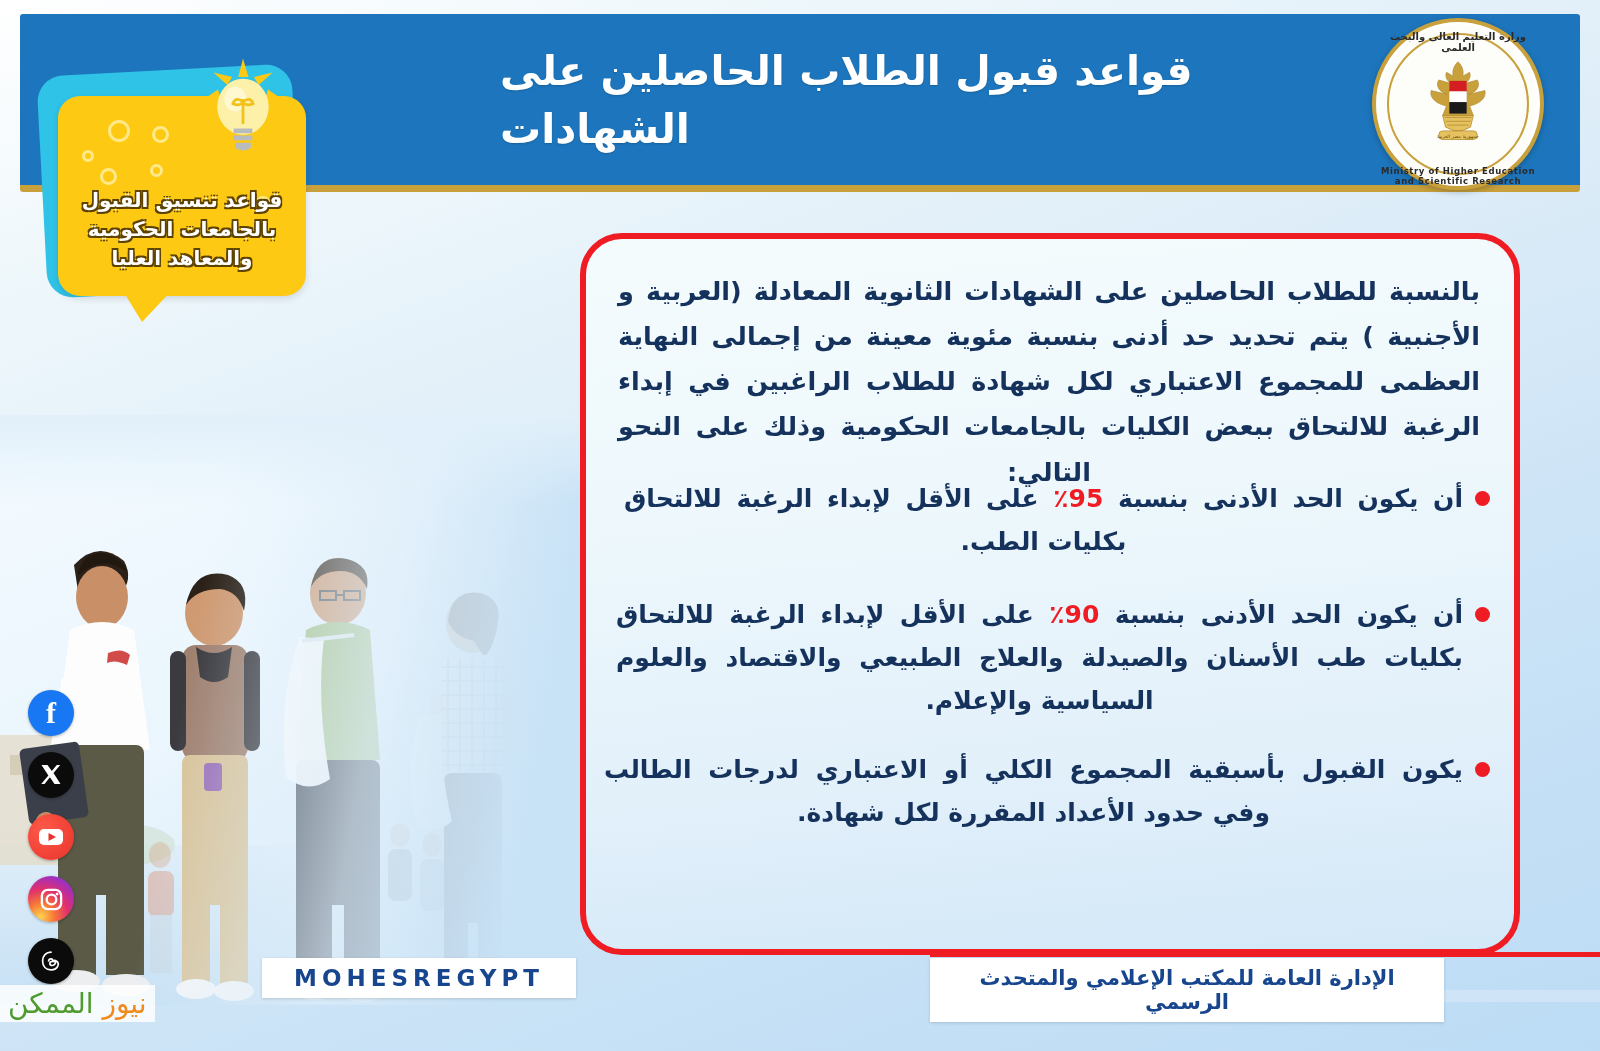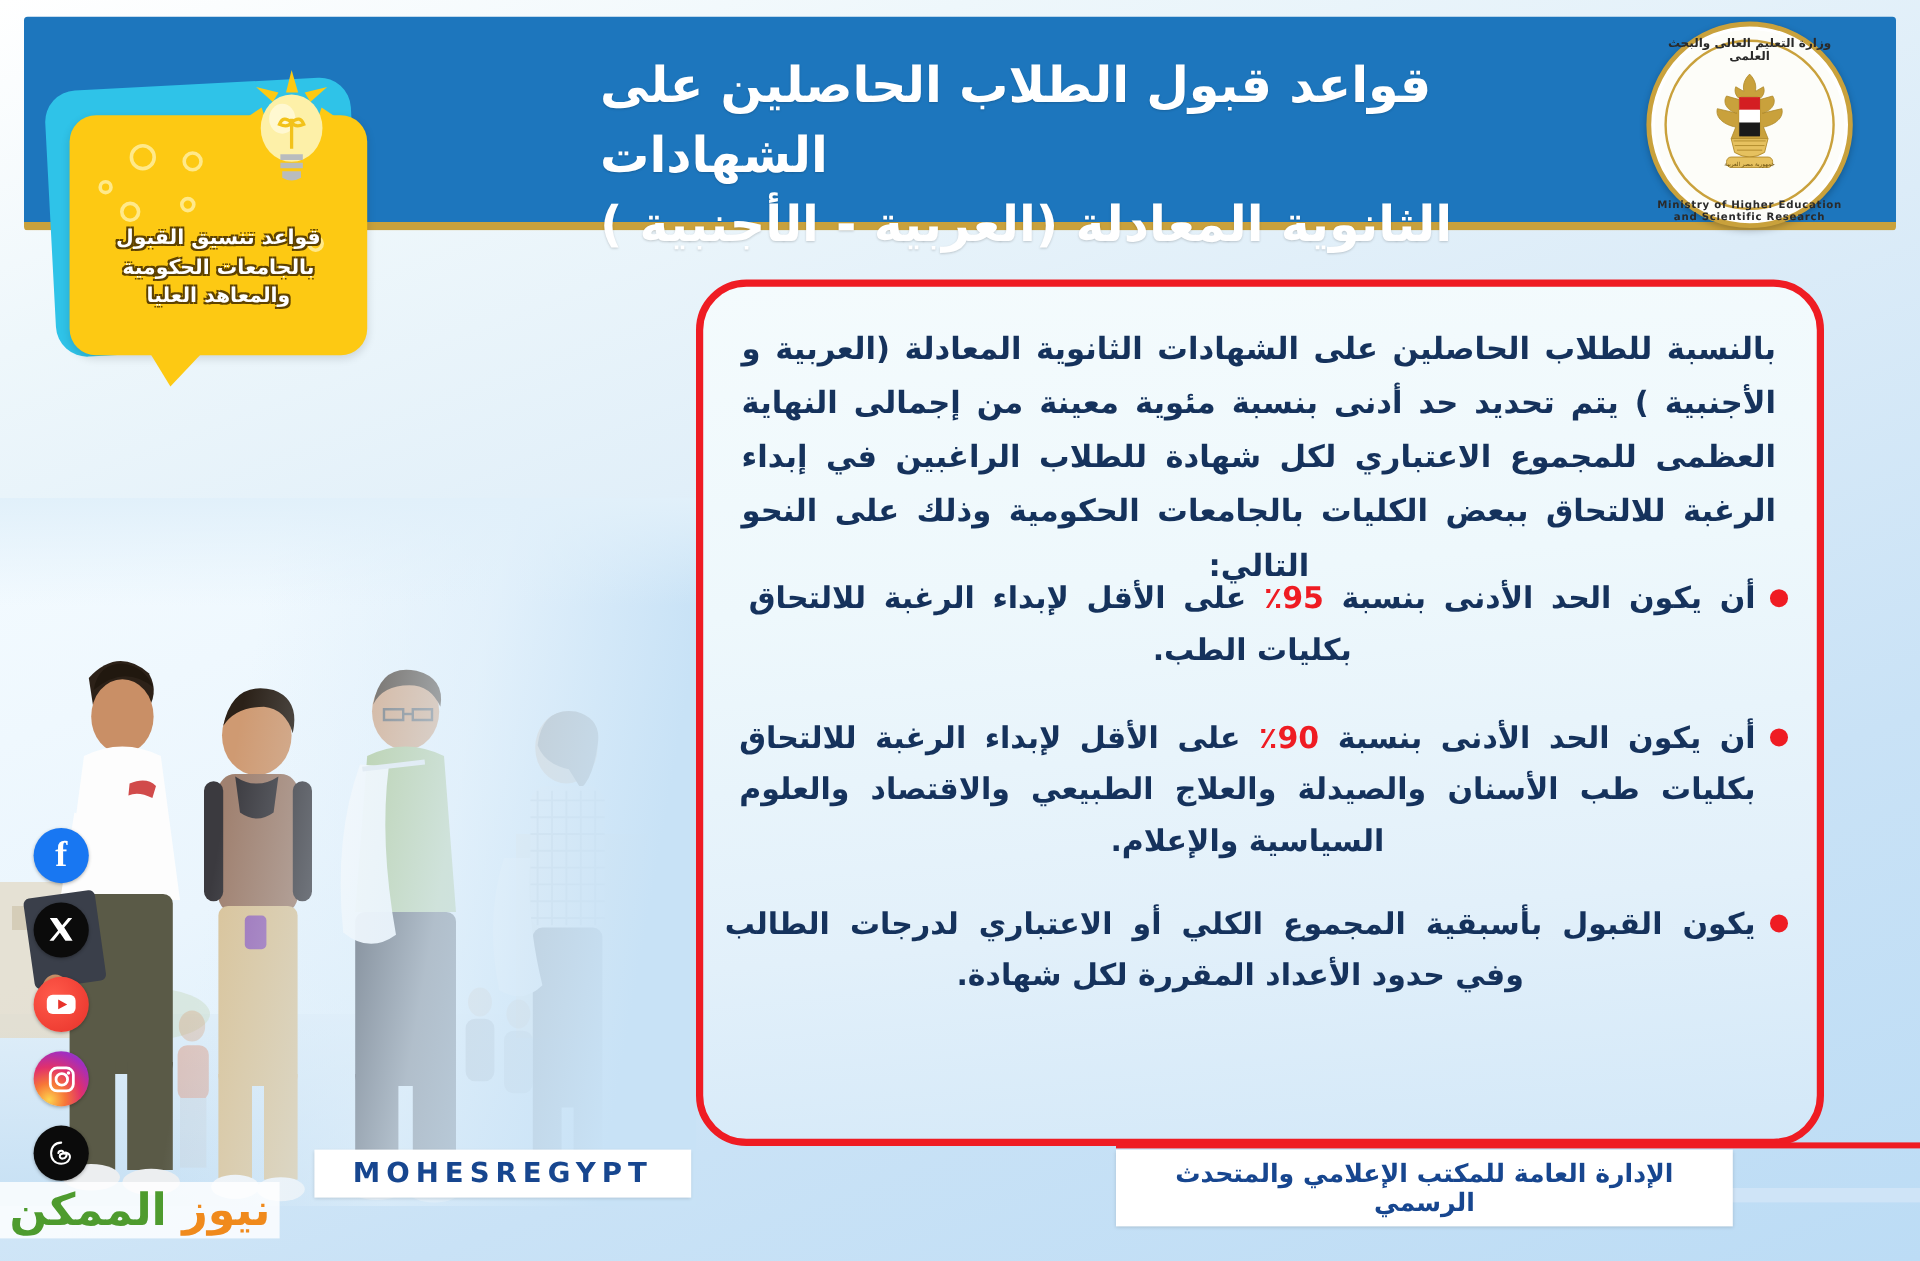--- a/index.html
+++ b/index.html
@@ -84,21 +84,21 @@
   .b3 { left: 58px; top: 132px; width: 12px; height: 12px; }
   .b4 { left: 76px; top: 150px; width: 17px; height: 17px; }
   .b5 { left: 126px; top: 146px; width: 13px; height: 13px; }
   .b6 { left: 232px; top: 178px; width: 14px; height: 14px; }
   .bulb {
     position: absolute; left: 180px; top: 40px; width: 78px; height: 110px;
   }
   .badge-text {
     position: absolute; left: 34px; top: 168px; width: 248px;
     text-align: center; direction: rtl;
-    color: #ffffff; font-size: 17px; font-weight: bold; line-height: 1.45;
+    color: #ffffff; font-size: 20px; font-weight: bold; line-height: 1.45;
     text-shadow: -1.6px -1.6px 0 #5e4200, 1.6px -1.6px 0 #5e4200,
                  -1.6px 1.6px 0 #5e4200, 1.6px 1.6px 0 #5e4200;
   }
 
   
   .photo {
     position: absolute; left: 0; top: 415px; width: 580px; height: 590px;
     overflow: hidden;
   }
   .photo svg { display: block; }
@@ -175,37 +175,36 @@
   .footer-red-line {
     position: absolute; left: 930px; top: 952px; width: 670px; height: 5px;
     background: #ef1c23;
   }
   .footer-blue-strip {
     position: absolute; left: 930px; top: 990px; width: 670px; height: 12px;
     background: #cfe4f7;
   }
   .watermark {
     position: absolute; left: 0px; top: 985px;
-    font-size: 37px; font-weight: bold; direction: rtl;
+    font-size: 28px; font-weight: normal; direction: rtl;
     background: rgba(255,255,255,.82);
     padding: 2px 8px;
     white-space: nowrap;
   }
   .wm-green { color: #4e9b2e; }
   .wm-orange { color: #f08a1c; }
 </style>
 </head>
 <body>
 
 <div id="poster">
 
   <div class="header-bar">
     <div class="header-title">
       <div>قواعد قبول الطلاب الحاصلين على الشهادات</div>
-      <div>الثانوية المعادلة (العربية - الأجنبية )</div>
     </div>
   </div>
 
   <div class="seal">
     <div class="seal-ring"></div>
     <div class="seal-arabic">وزارة التعليم العالى والبحث العلمى</div>
     <svg class="eagle" viewBox="0 0 100 100">
       <g fill="#c9a13c" stroke="#b08a2c" stroke-width="0.7">
         <path d="M50 6 C45 11 44 16 45 21 L38 17 C36 22 39 27 44 29 L30 25 C26 31 31 38 39 40 L22 36 C20 44 28 50 38 52 L34 62 L66 62 L62 52 C72 50 80 44 78 36 L61 40 C69 38 74 31 70 25 L56 29 C61 27 64 22 62 17 L55 21 C56 16 55 11 50 6 Z"></path>
       </g>

